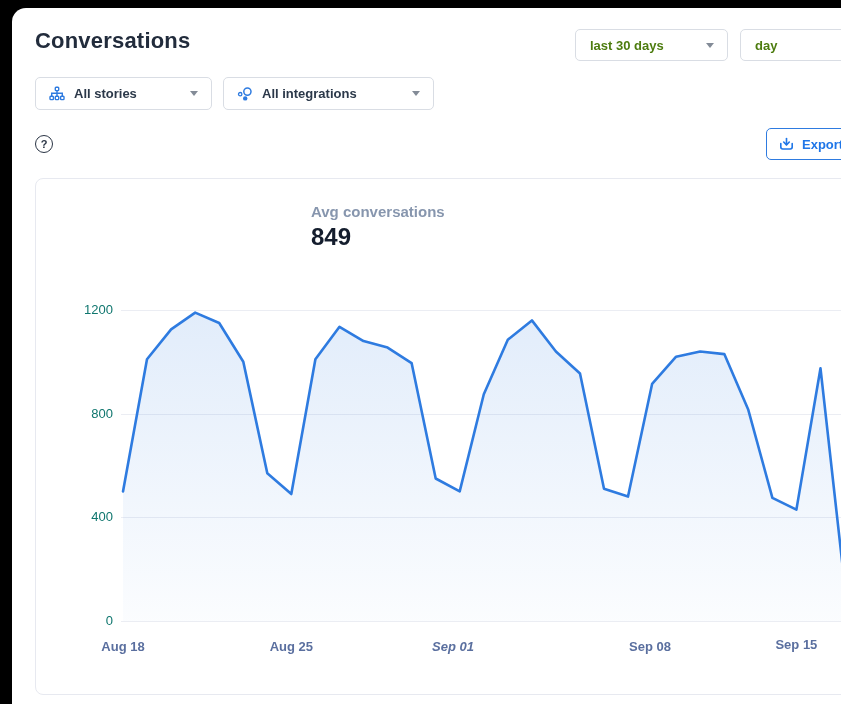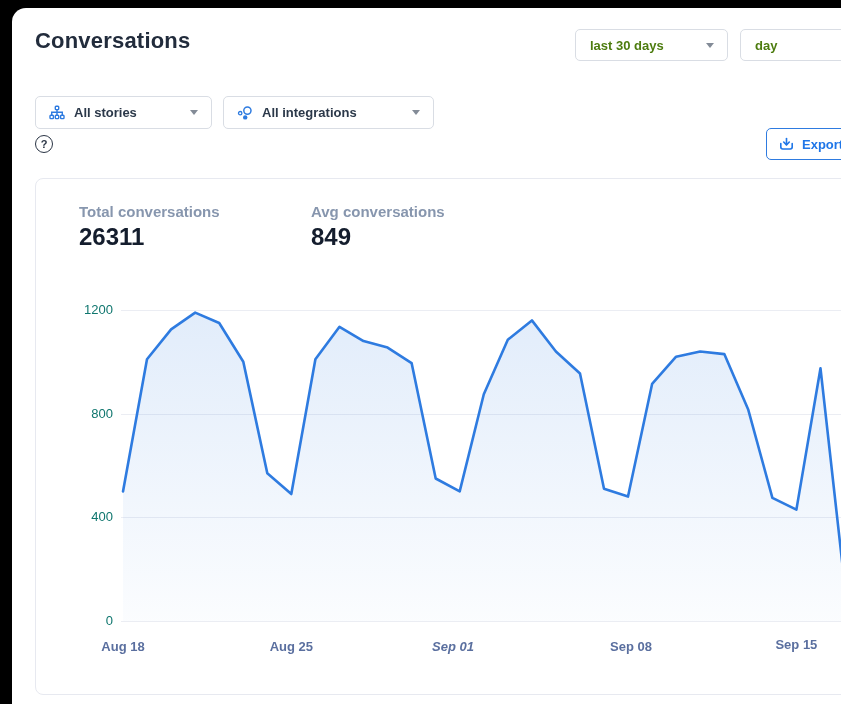--- a/index.html
+++ b/index.html
@@ -9,21 +9,21 @@
   .page-title { position:absolute; left:23px; top:20px; font-size:22px; font-weight:700; color:#222c3c; letter-spacing:.2px; }
 
   .select-box { position:absolute; height:32px; background:#fff; border:1px solid #d9dde4; border-radius:5px;
     display:flex; align-items:center; padding:0 14px; font-size:13px; font-weight:700; color:#4d7c0f; cursor:pointer; }
   .select-box .caret { position:absolute; right:13px; }
   .caret { width:0; height:0; border-left:4.5px solid transparent; border-right:4.5px solid transparent; border-top:5.5px solid #838b97; }
   .range-select { left:563px; top:21px; width:153px; }
   .gran-select  { left:728px; top:21px; width:141px; }
 
   .filter-btn { position:absolute; top:69px; height:33px; background:#fff; border:1px solid #d9dde4; border-radius:5px;
-    display:flex; align-items:center; gap:9px; padding:0 13px; font-size:13px; font-weight:700; color:#2b3849; cursor:pointer;margin-top:19px; }
+    display:flex; align-items:center; gap:9px; padding:0 13px; font-size:13px; font-weight:700; color:#2b3849; cursor:pointer; }
   .filter-btn .caret { margin-left:auto; }
   .stories-btn { left:23px; width:177px; }
   .integrations-btn { left:211px; width:211px; }
   .filter-btn .ficon { display:flex; align-items:center; }
 
   .section-row { position:absolute; left:23px; top:122px; height:28px; display:flex; align-items:center; gap:8px; }
   .help-icon { width:18px; height:18px; border:1.7px solid #2b3545; border-radius:50%; color:#2b3545;
     font-size:11px; font-weight:700; display:flex; align-items:center; justify-content:center; cursor:pointer; }
   .section-title { font-size:17px; font-weight:700; color:#1c2534; }
 
@@ -94,41 +94,37 @@
       <svg width="15" height="15" viewBox="0 0 15 15" fill="none" stroke="#1f76e8" stroke-width="1.6" stroke-linecap="round" stroke-linejoin="round">
         <path d="M7.5 1.5 V7.6"></path>
         <path d="M4.7 5 L7.5 7.9 L10.3 5"></path>
         <path d="M1.8 6.5 v3.6 a1.9 1.9 0 0 0 1.9 1.9 h7.6 a1.9 1.9 0 0 0 1.9 -1.9 v-3.6"></path>
       </svg>
     </span>
     <span>Export t</span>
   </div>
 
   <div class="card">
-    <div class="stat stat-total">
-      <div class="stat-label">Total conversations</div>
-      <div class="stat-value">26311</div>
-    </div>
     <div class="stat stat-avg">
       <div class="stat-label">Avg conversations</div>
       <div class="stat-value">849</div>
     </div>
     <div class="plot" id="plot">
         <div class="gridline" style="top: 442px;"></div>
         <div class="y-tick" style="top: 434px;">0</div>
         <div class="gridline" style="top: 338.333px;"></div>
         <div class="y-tick" style="top: 330.333px;">400</div>
         <div class="gridline" style="top: 234.667px;"></div>
         <div class="y-tick" style="top: 226.667px;">800</div>
         <div class="gridline" style="top: 131px;"></div>
         <div class="y-tick" style="top: 123px;">1200</div>
         <div class="x-tick" style="left: 45px; top: 460px;">Aug 18</div>
         <div class="x-tick" style="left: 213.35px; top: 460px;">Aug 25</div>
         <div class="x-tick" style="left: 375px; top: 460px; font-style: italic;">Sep 01</div>
-        <div class="x-tick" style="left: 553px; top: 460px; text-align: center;">Sep 08</div>
+        <div class="x-tick" style="left: 572px; top: 460px; text-align: center;">Sep 08</div>
         <div class="x-tick" style="left: 718.4px; top: 458px;">Sep 15</div>
         <svg class="chart-svg" width="852" height="346" viewBox="0 0 852 346">
           <defs>
             <linearGradient id="areaGrad" x1="0" y1="0" x2="0" y2="1">
               <stop offset="0%" stop-color="rgba(47,124,224,0.14)"></stop>
               <stop offset="100%" stop-color="rgba(47,124,224,0.02)"></stop>
             </linearGradient>
           </defs>
           <polygon points="87.0,200.4 111.0,68.2 135.1,38.4 159.2,21.6 183.2,32.0 207.3,70.8 231.3,182.3 255.3,203.0 279.4,68.2 303.5,35.8 327.5,50.1 351.6,56.6 375.6,72.1 399.7,187.5 423.7,200.4 447.8,103.2 471.8,48.8 495.9,29.4 519.9,60.5 544.0,82.5 568.0,197.8 592.0,205.6 616.1,92.9 640.1,65.7 664.2,60.5 688.3,63.1 712.3,118.8 736.4,206.9 760.4,218.6 784.5,77.3 808.5,292.2 808.5,330.0 87.0,330.0" fill="url(#areaGrad)"></polygon>
           <polyline points="87.0,200.4 111.0,68.2 135.1,38.4 159.2,21.6 183.2,32.0 207.3,70.8 231.3,182.3 255.3,203.0 279.4,68.2 303.5,35.8 327.5,50.1 351.6,56.6 375.6,72.1 399.7,187.5 423.7,200.4 447.8,103.2 471.8,48.8 495.9,29.4 519.9,60.5 544.0,82.5 568.0,197.8 592.0,205.6 616.1,92.9 640.1,65.7 664.2,60.5 688.3,63.1 712.3,118.8 736.4,206.9 760.4,218.6 784.5,77.3 808.5,292.2" fill="none" stroke="#2e7be0" stroke-width="2.6" stroke-linejoin="round" stroke-linecap="round"></polyline>

